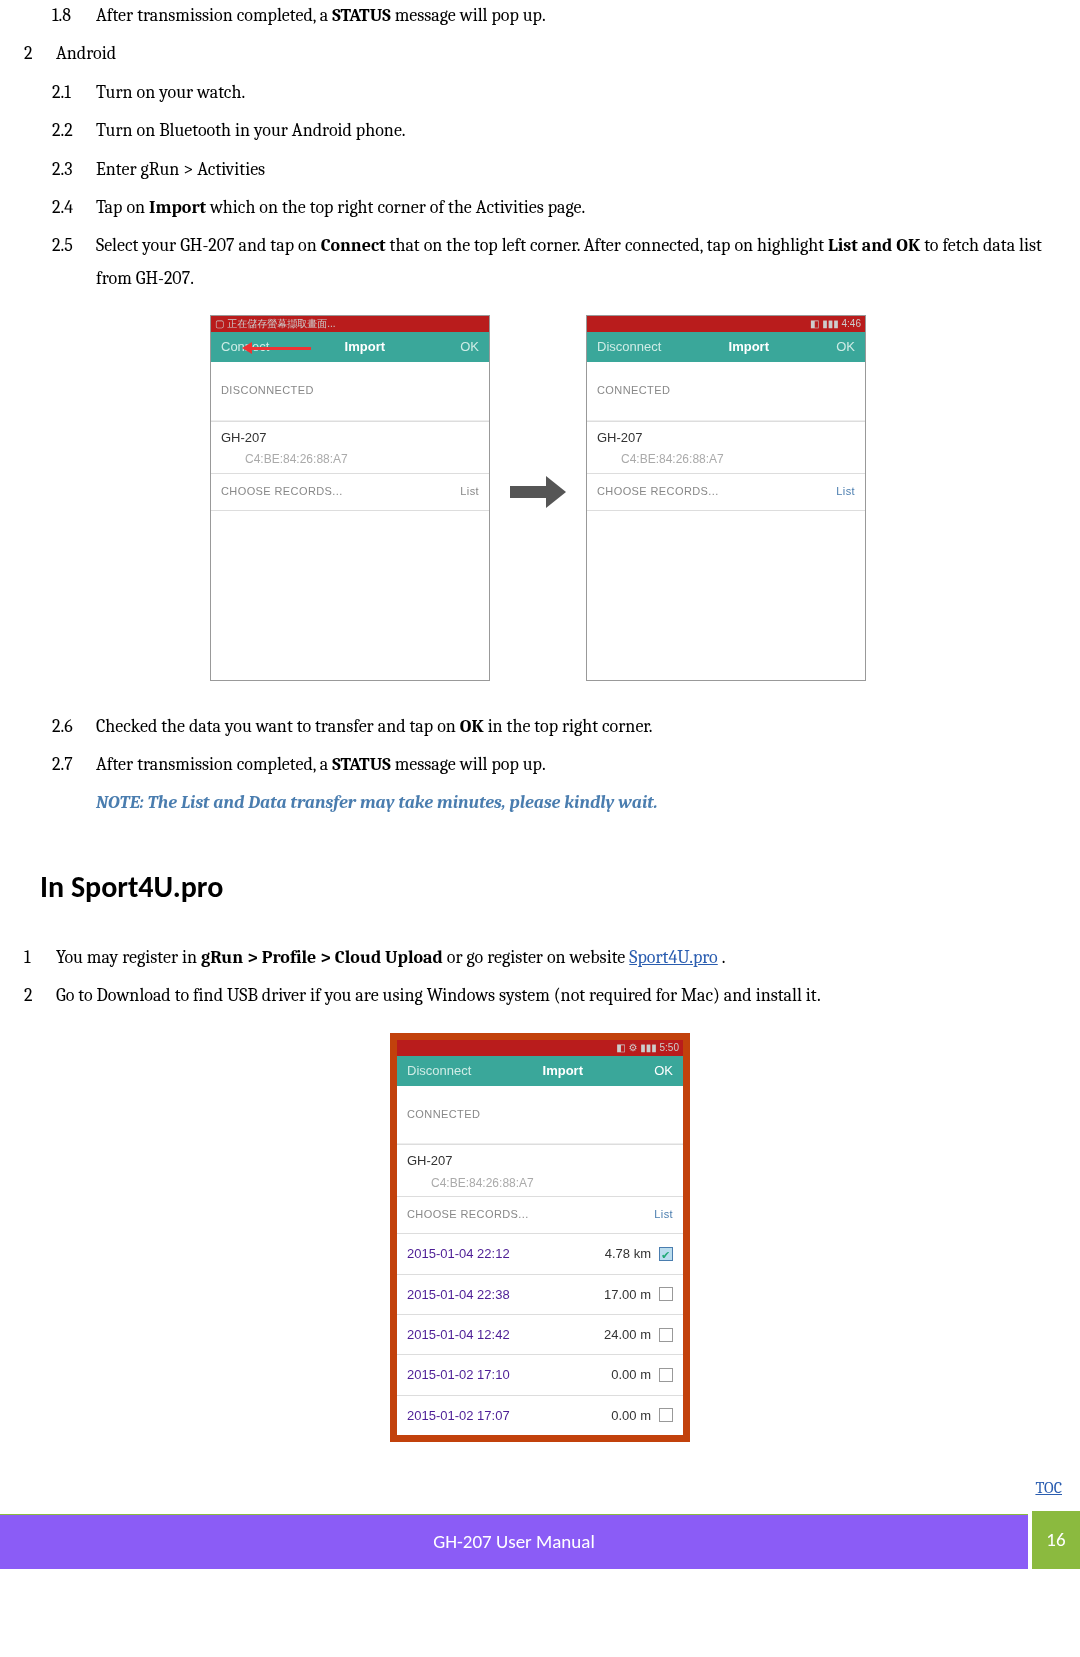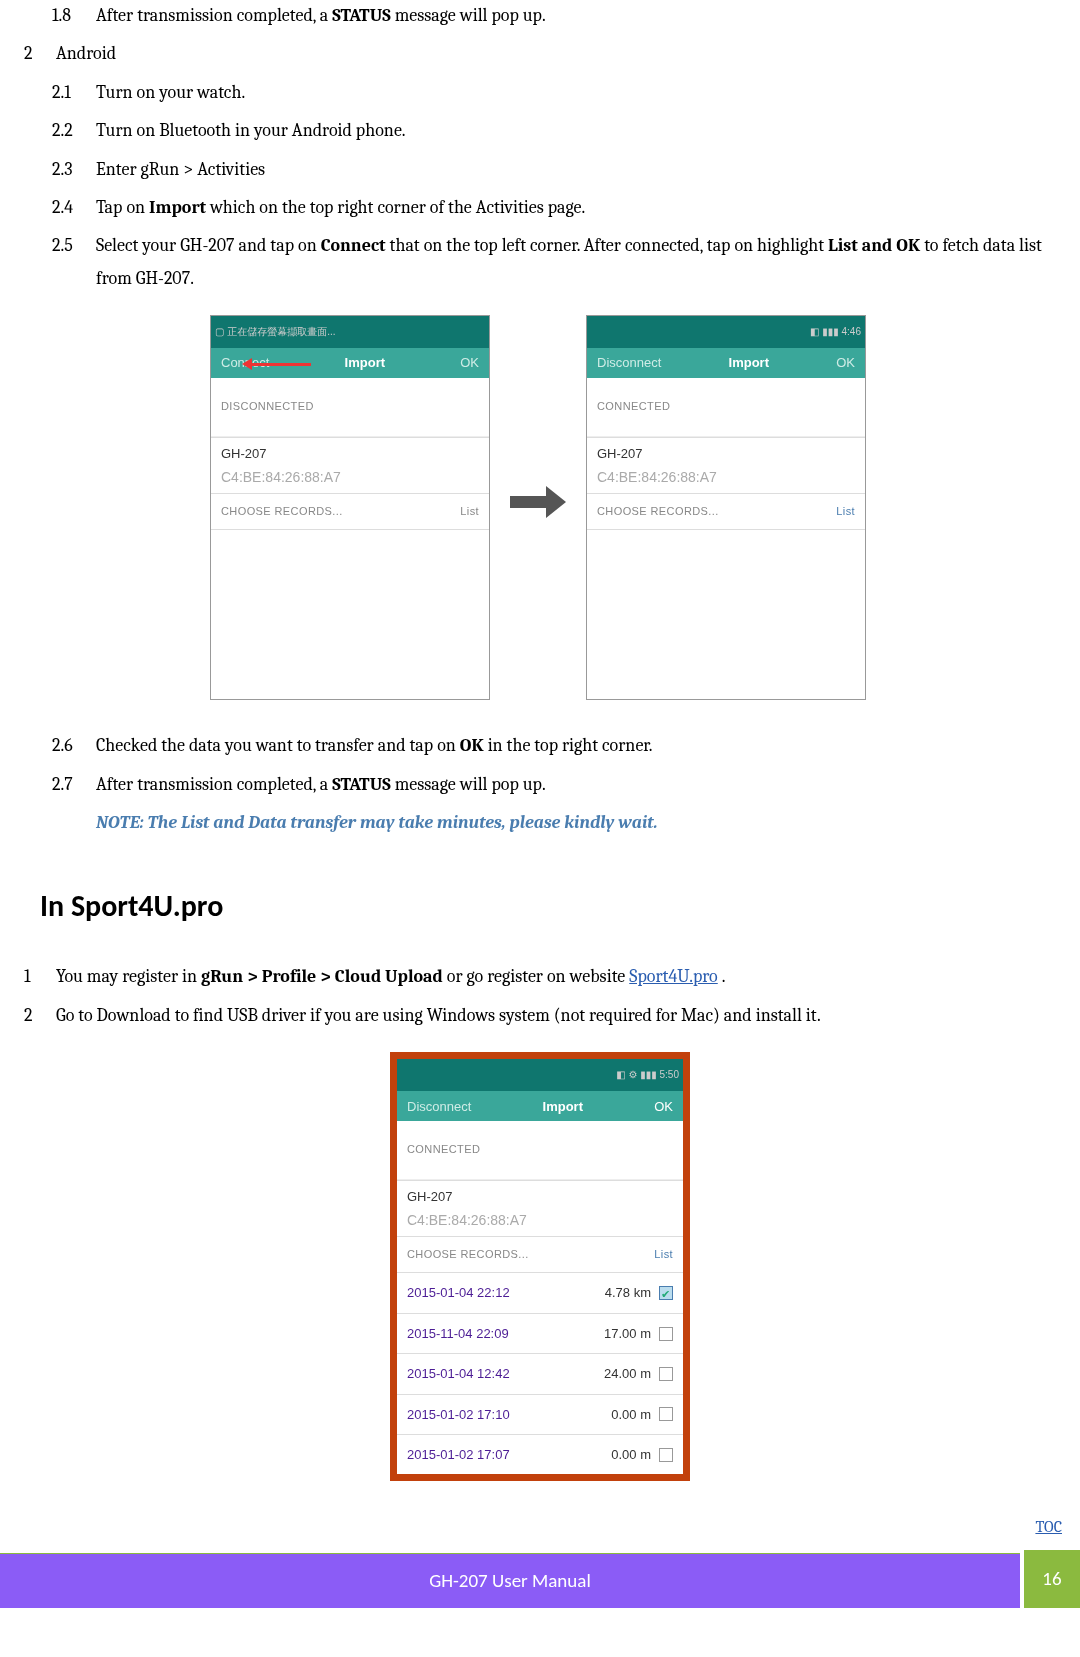--- a/index.html
+++ b/index.html
@@ -31,28 +31,28 @@
     font-size: 30px;
     font-weight: bold;
     margin: 40px 0 28px 20px;
   }
   .link { color: #2a5db0; text-decoration: underline; }
   .bold { font-weight: bold; }
 
   
   .fig1 { margin: 20px auto 30px auto; width: 660px; display: flex; align-items: center; gap: 18px; }
   .phone { width: 280px; border: 1px solid #999; background: #fff; font-family: Arial, sans-serif; font-size: 12px; color: #444; }
-  .statusbar { background:#0f766e; color:#ccc; height:32px; font-size:10px; display:flex; justify-content:space-between; align-items:center; padding:0 4px; }
+  .statusbar { background:#b91c1c; color:#ccc; height:16px; font-size:10px; display:flex; justify-content:space-between; align-items:center; padding:0 4px; }
   .appbar { background:#3aa79a; color:#fff; height:30px; display:flex; align-items:center; justify-content:space-between; padding:0 10px; font-size:13px; position:relative; }
   .appbar .mid { font-weight:bold; color:#fff; }
   .appbar .side { color:#cfece6; }
   .row-lbl { padding:19px 10px; color:#888; font-size:11px; border-bottom:1px solid #eee; letter-spacing:0.4px; }
   .row-dev { padding:4px 10px 2px 10px; border-top:1px solid #ddd; border-bottom:1px solid #ddd; }
   .row-dev .dn { color:#333; font-size:13px; }
-  .row-dev .mac { color:#aaa; font-size:14px; }
+  .row-dev .mac { color:#aaa; font-size:12px;margin-left:24px; }
   .row-choose { display:flex; justify-content:space-between; padding:8px 10px; color:#888; font-size:11px; letter-spacing:0.4px; }
   .row-choose .listlbl { color:#888; }
   .row-choose .listlbl.hl { color:#4a7daf; font-weight:500; }
   .phone .blank { height:170px; border-top:1px solid #ddd; }
   .arrow-red {
     position:absolute; left:40px; top:15px; width:60px; height:3px; background:#e33; 
   }
   .arrow-red::before {
     content:''; position:absolute; left:-9px; top:-5px; width:0; height:0;
     border-right:10px solid #e33; border-top:6px solid transparent; border-bottom:6px solid transparent;
@@ -69,21 +69,21 @@
   .rec-row .chk { width:14px; height:14px; border:1px solid #999; display:inline-block; position:relative; }
   .rec-row .chk.on { background:#bde; border-color:#4a7daf; }
   .rec-row .chk.on::after { content:'✔'; position:absolute; font-size:11px; color:#2a7; left:1px; top:-2px; }
 
   .toc-link { text-align:right; padding-right:18px; margin-top:6px; }
   .toc-link a { color:#2a5db0; text-decoration:underline; font-size:16px; }
 
   .footer { display:flex; margin-top:6px; font-family: Calibri, Arial, sans-serif; }
   .footer .bar { flex:1; background:#8b5cf6; color:#fff; text-align:center; padding:10px 0; font-size:19px; display:flex; align-items:center; justify-content:center; border-top: 4px double #8bba3f; position:relative; }
   .footer .bar::before { content:''; position:absolute; top:-6px; left:0; right:0; height:4px; background:#fff; border-top:1px solid transparent;}
-  .footer .pg { width:56px; background:#8bba3f; color:#fff; display:flex; align-items:center; justify-content:center; font-size:19px; margin-left:4px; }
+  .footer .pg { width:48px; background:#8bba3f; color:#fff; display:flex; align-items:center; justify-content:center; font-size:19px; margin-left:4px; }
 </style>
 </head>
 <body>
 
 <div class="page">
 
   <div class="li-in">
     <div class="num">1.8</div>
     <div class="txt">
       <span>After transmission completed, a </span><span class="bold">STATUS</span><span> message will pop up.</span>
@@ -220,21 +220,21 @@
         <span>CHOOSE RECORDS...</span>
         <span class="listlbl hl">List</span>
       </div>
       <div id="records">
           <div class="rec-row">
             <span class="dt">2015-01-04 22:12</span>
             <span class="dist">4.78 km</span>
             <span class="chk on"></span>
           </div>
           <div class="rec-row">
-            <span class="dt">2015-11-04 22:09</span>
+            <span class="dt">2015-01-04 22:38</span>
             <span class="dist">17.00 m</span>
             <span class="chk"></span>
           </div>
           <div class="rec-row">
             <span class="dt">2015-01-04 12:42</span>
             <span class="dist">24.00 m</span>
             <span class="chk"></span>
           </div>
           <div class="rec-row">
             <span class="dt">2015-01-02 17:10</span>

